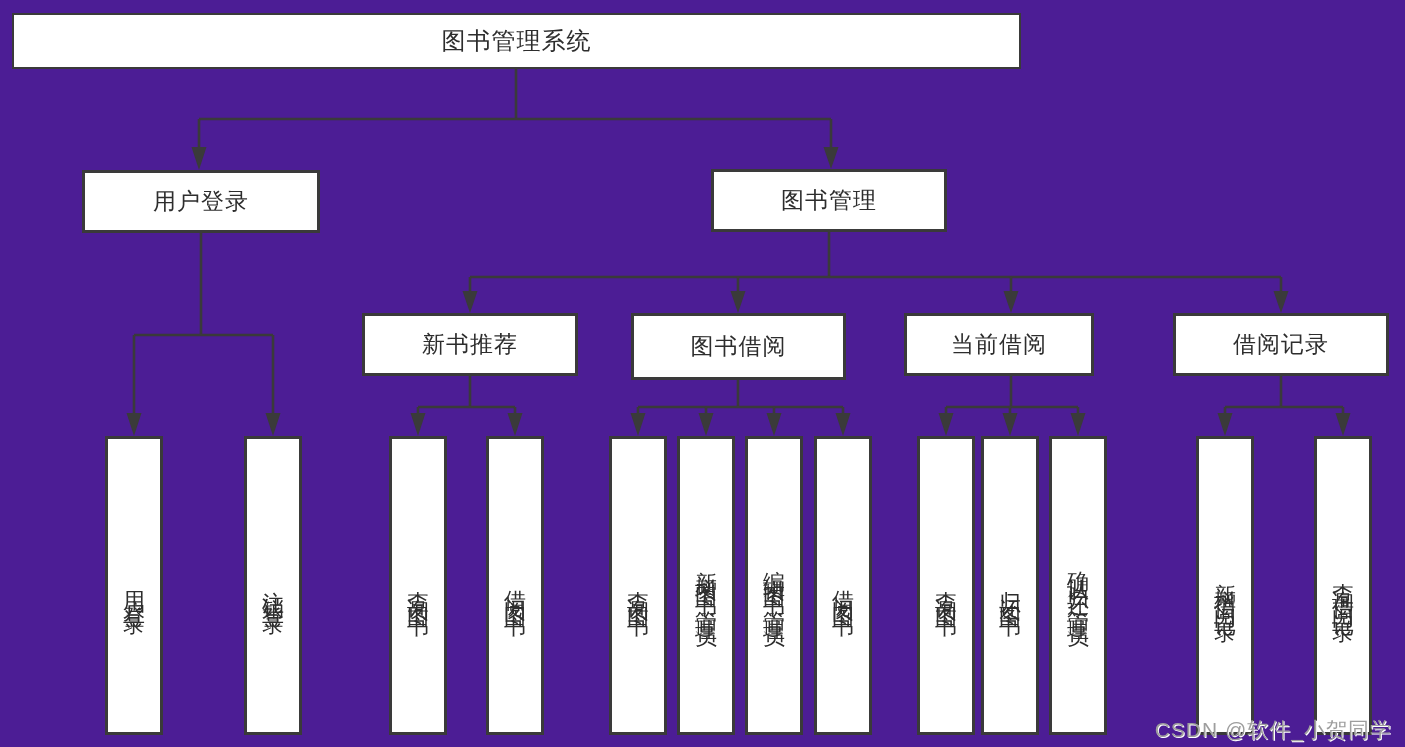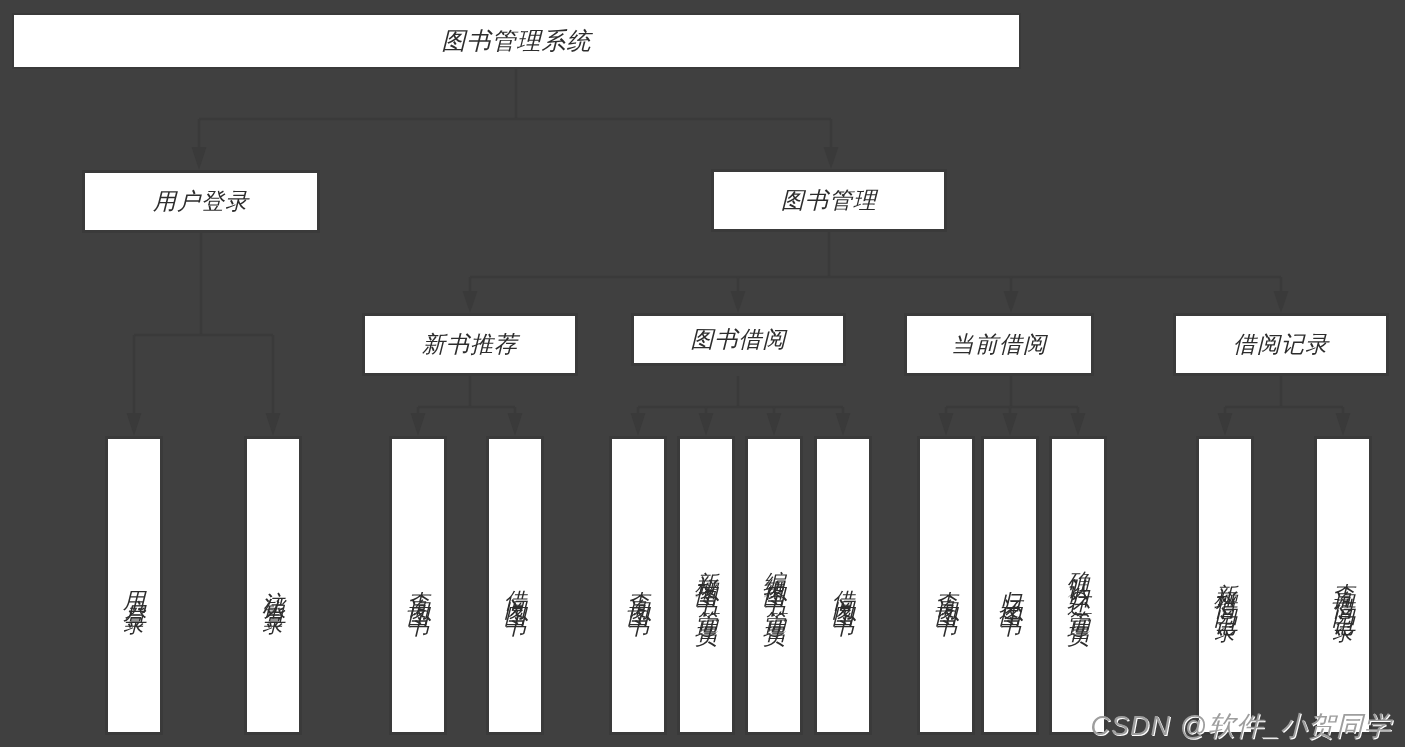--- a/index.html
+++ b/index.html
@@ -5,23 +5,22 @@
   html, body {
     margin: 0;
     padding: 0;
     background: #ffffff;
     font-family: "Liberation Sans", "DejaVu Sans", sans-serif;
   }
   .stage {
     position: relative;
     width: 1405px;
     height: 747px;
-    background: #404040;
+    background: #4c1d95;
     overflow: hidden;
-    font-style: italic;
   }
   .connectors {
     position: absolute;
     left: 0;
     top: 0;
     width: 1405px;
     height: 747px;
     pointer-events: none;
   }
   .node {
@@ -48,21 +47,21 @@
     text-orientation: mixed;
     font-size: 22px;
     letter-spacing: 8px;
     line-height: 1;
     padding-top: 6px; 
   }
   .watermark {
     position: absolute;
     right: 13px;
     bottom: 3px;
-    font-size: 27px;
+    font-size: 21px;
     color: #9e9e9e;
     letter-spacing: 1px;
     text-shadow: 1px 1px 0 #ffffff;
     z-index: 5;
     white-space: nowrap;
   }
 </style>
 </head>
 <body>
 
@@ -144,21 +143,21 @@
   <div class="node h" style="left:82px; top:170px; width:238px; height:63px;">
     <span>用户登录</span>
   </div>
   <div class="node h" style="left:711px; top:169px; width:236px; height:63px;">
     <span>图书管理</span>
   </div>
 
   <div class="node h" style="left:362px; top:313px; width:216px; height:63px;justify-content:center;">
     <span>新书推荐</span>
   </div>
-  <div class="node h" style="left:631px; top:313px; width:215px; height:53px;">
+  <div class="node h" style="left:631px; top:313px; width:215px; height:67px;">
     <span>图书借阅</span>
   </div>
   <div class="node h" style="left:904px; top:313px; width:190px; height:63px;">
     <span>当前借阅</span>
   </div>
   <div class="node h" style="left:1173px; top:313px; width:216px; height:63px;">
     <span>借阅记录</span>
   </div>
 
   <div class="node v" style="left:105px; top:436px; width:58px; height:299px;">

